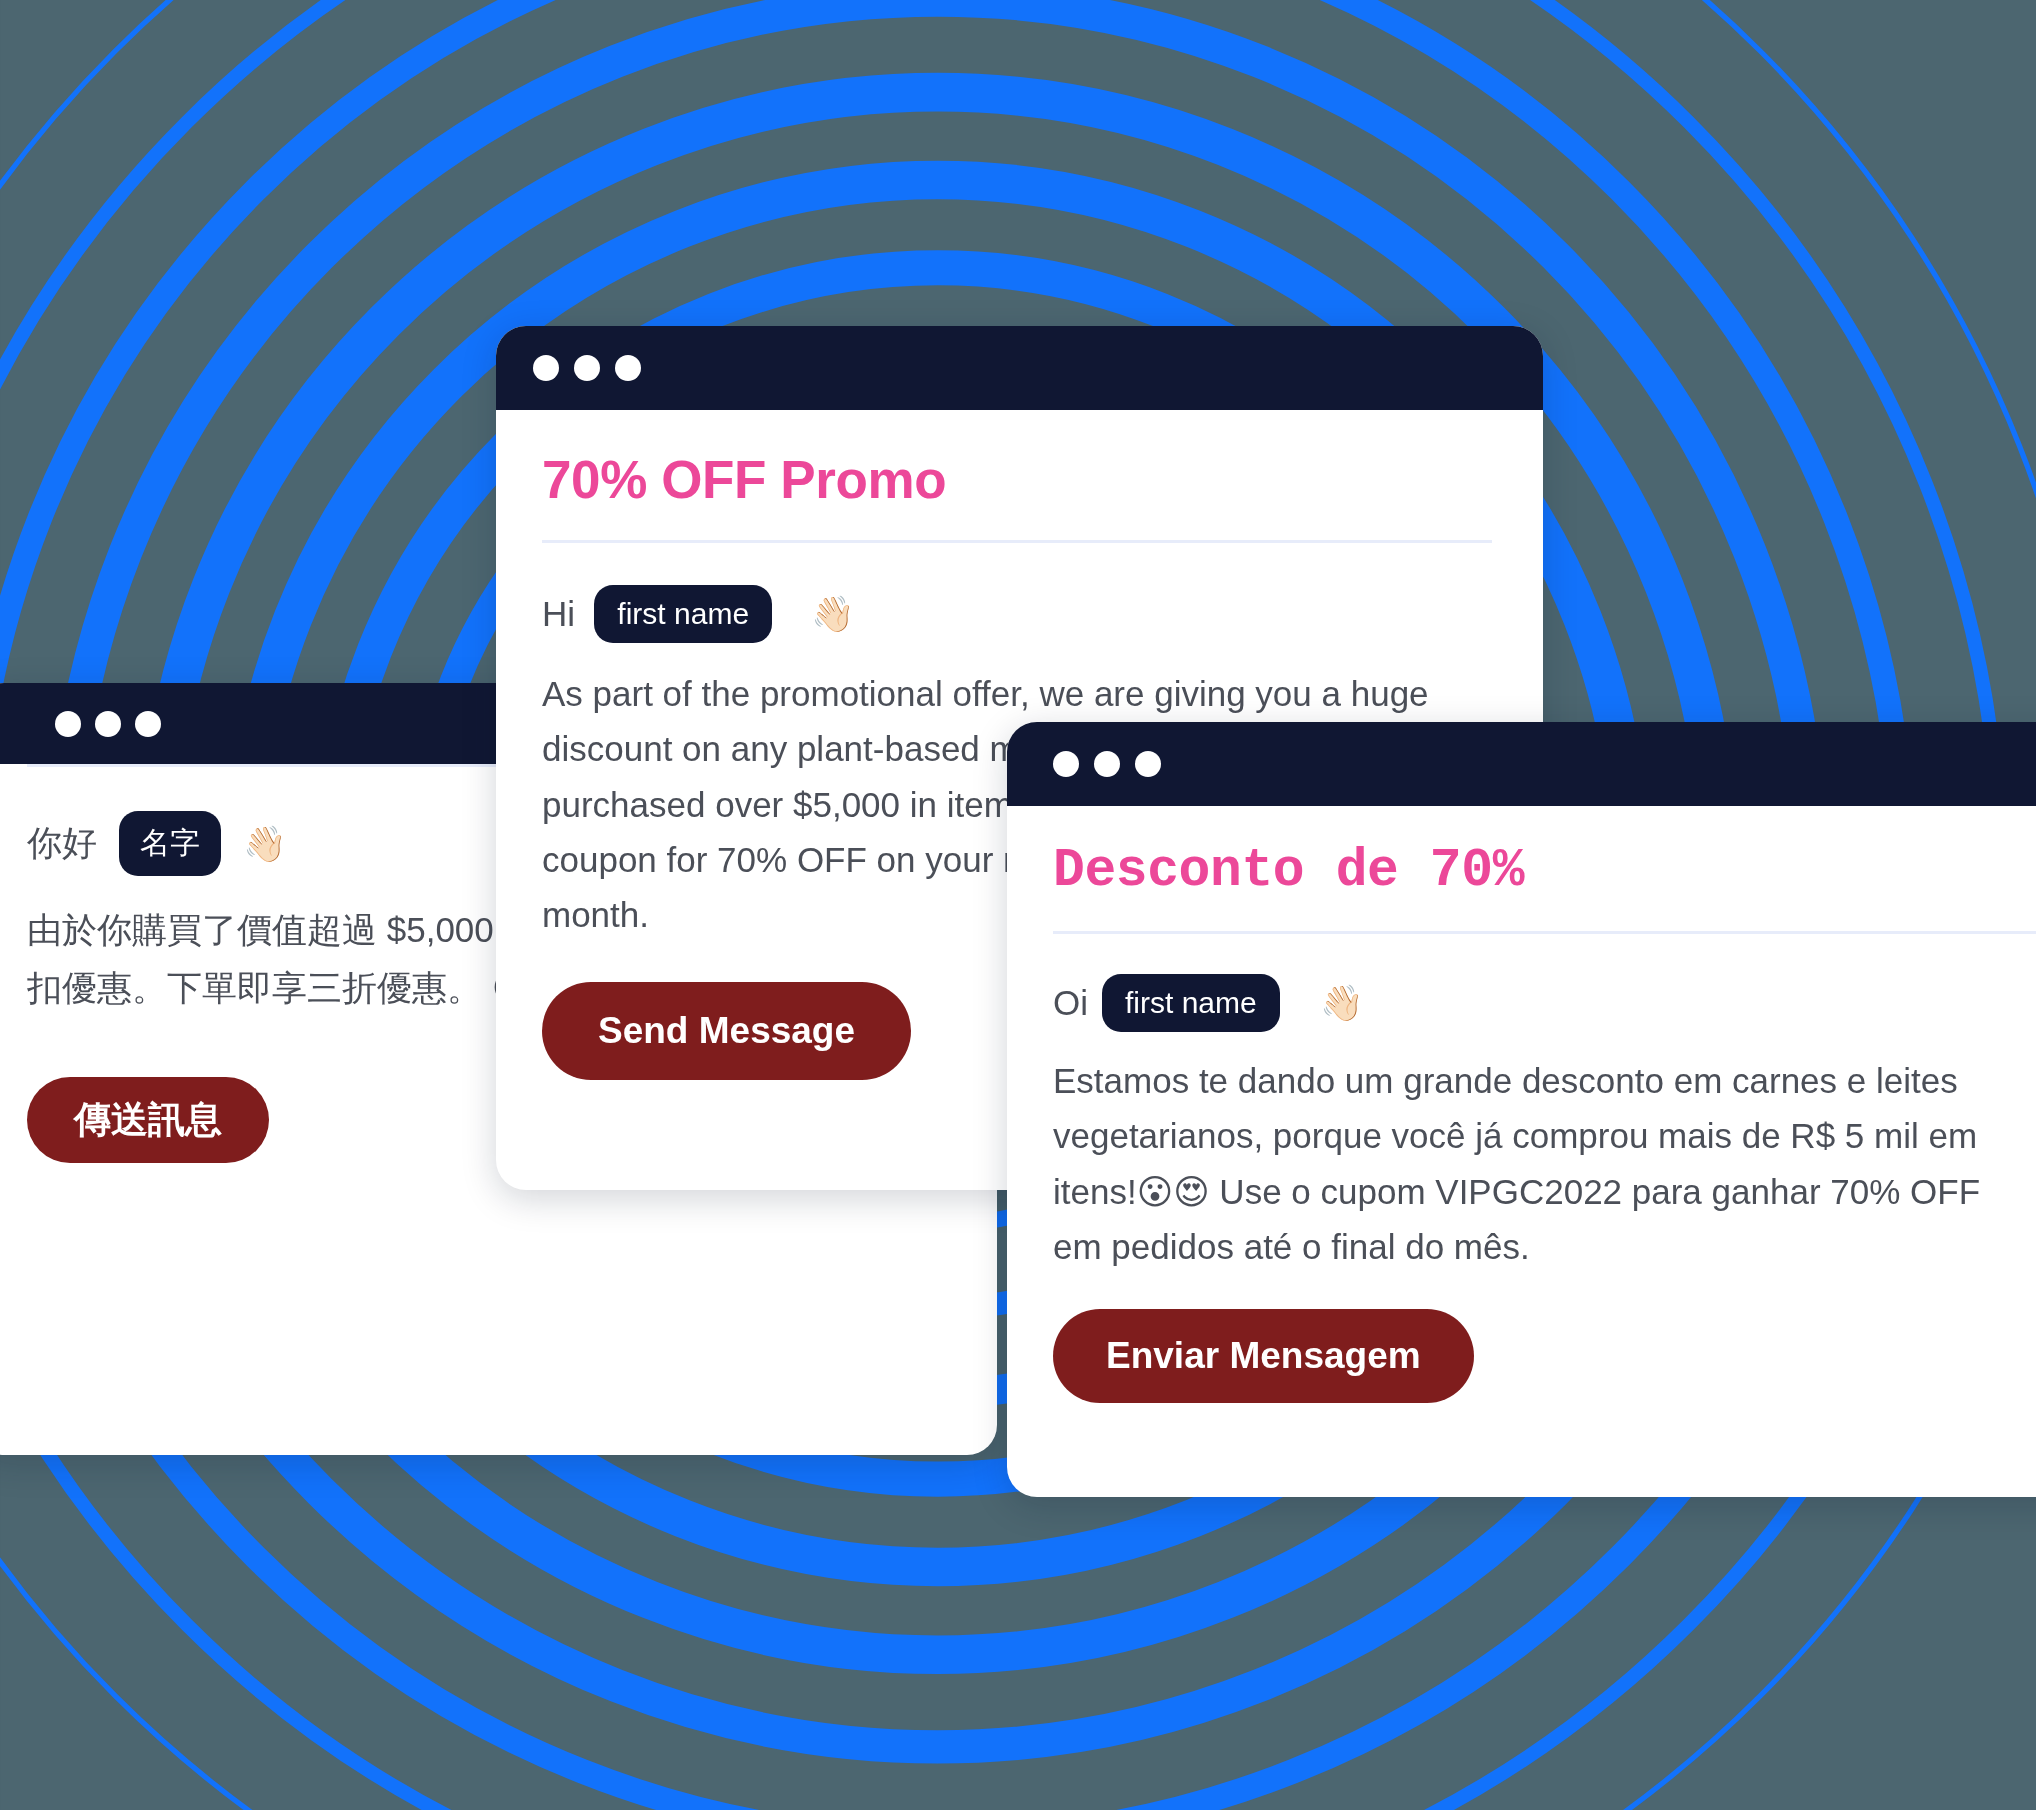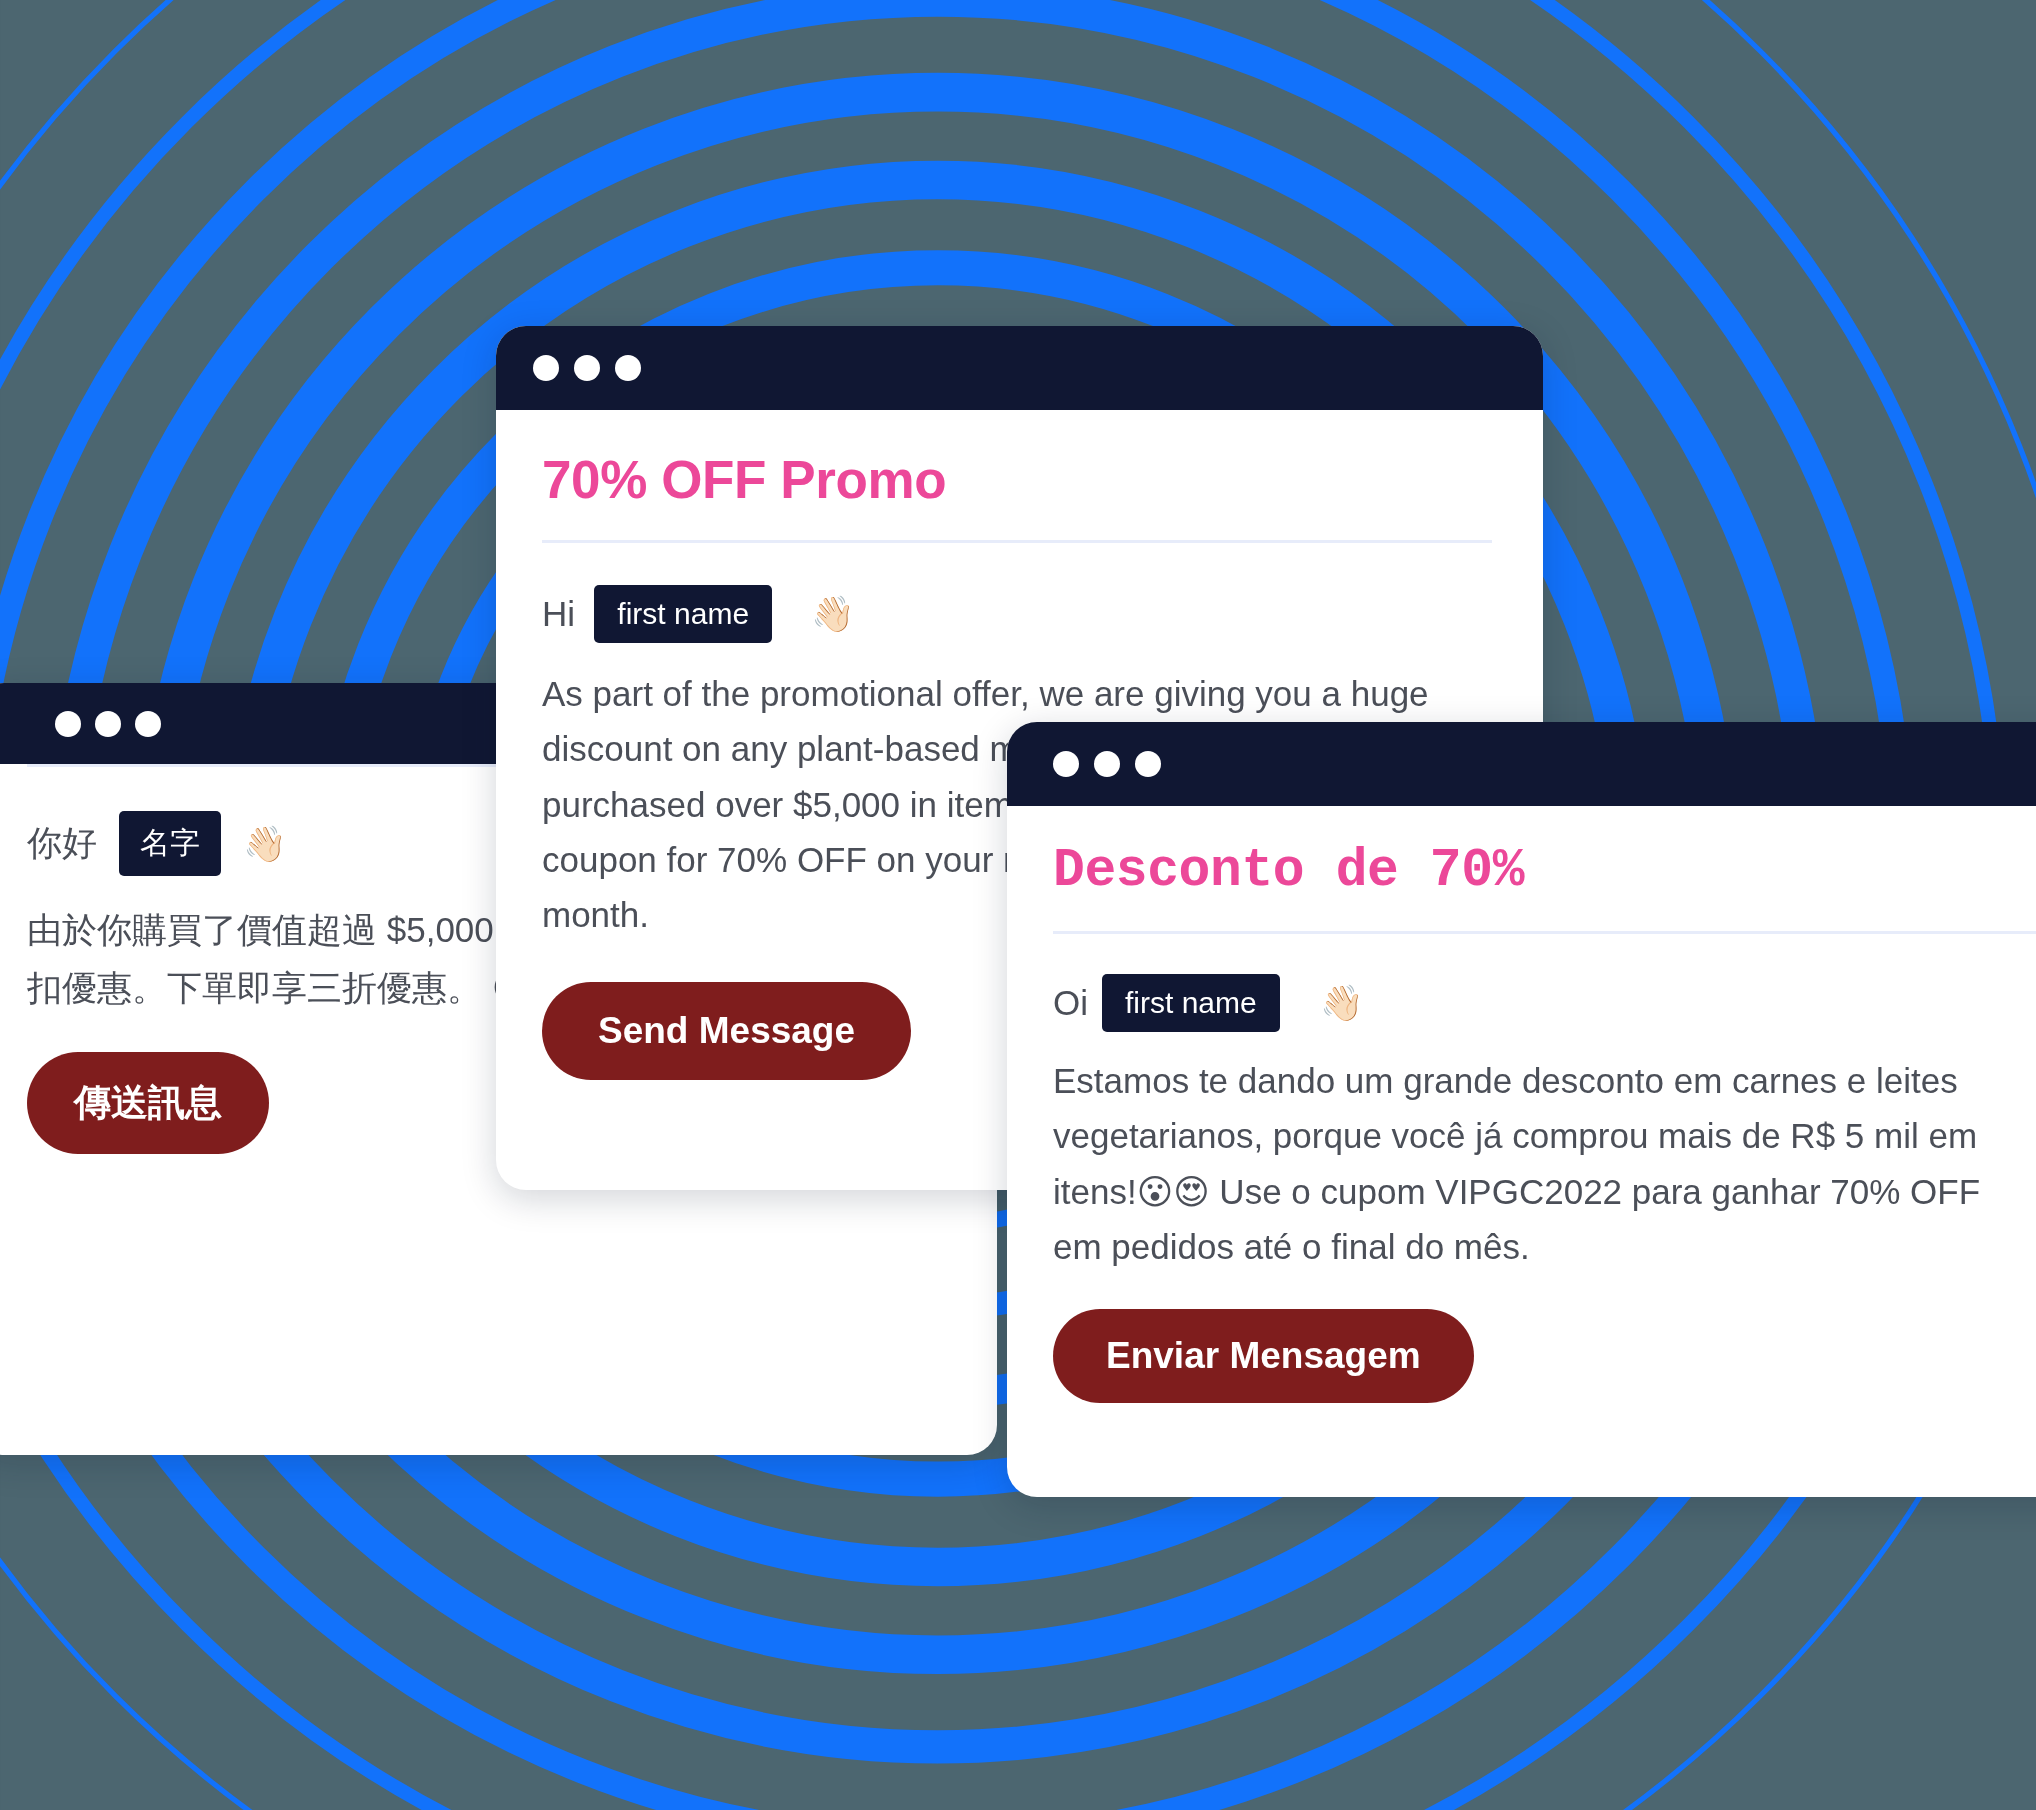--- a/index.html
+++ b/index.html
@@ -64,21 +64,21 @@
     display: flex;
     align-items: center;
     white-space: nowrap;
   }
   .greet-word {
     color: #4b4f58;
   }
   .token {
     background: #101733;
     color: #ffffff;
-    border-radius: 5px;
+    border-radius: 19px;
     display: inline-block;
     font-weight: 400;
     white-space: nowrap;
   }
   .wave {
     display: inline-block;
     line-height: 1;
   }
   .body-text {
     color: #4b4f58;
@@ -107,21 +107,21 @@
   }
   #card-zh .titlebar { height: 81px; padding-left: 81px; }
   #card-zh .dot { width: 26px; height: 26px; margin-right: 14px; }
   #card-zh .card-body { padding: 0 44px 0 53px; }
   #card-zh .card-title { font-size: 54px; padding-top: 35px; padding-bottom: 26px; }
   #card-zh .divider { margin-bottom: 44px; }
   #card-zh .greet-row { font-size: 35px; margin-bottom: 24.6px; }
   #card-zh .token { font-size: 30px; padding: 12.3px 21px; margin: 0 22px; }
   #card-zh .wave { font-size: 35px; }
   #card-zh .body-text { font-size: 35px; line-height: 1.65; }
-  #card-zh .cta { font-size: 37px; padding: 26px 47px; margin-top: 36px; }
+  #card-zh .cta { font-size: 37px; padding: 18px 47px; margin-top: 61px; }
 
   
   #card-en {
     left: 496px;
     top: 326px;
     width: 1047px;
     height: 864px;
     z-index: 2;
   }
   #card-en .titlebar { height: 84px; padding-left: 37px; }

